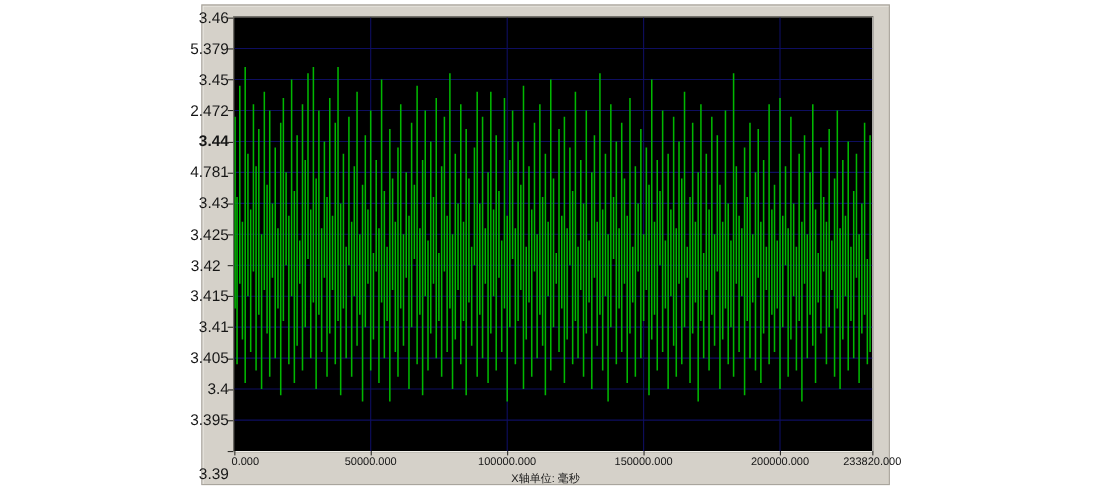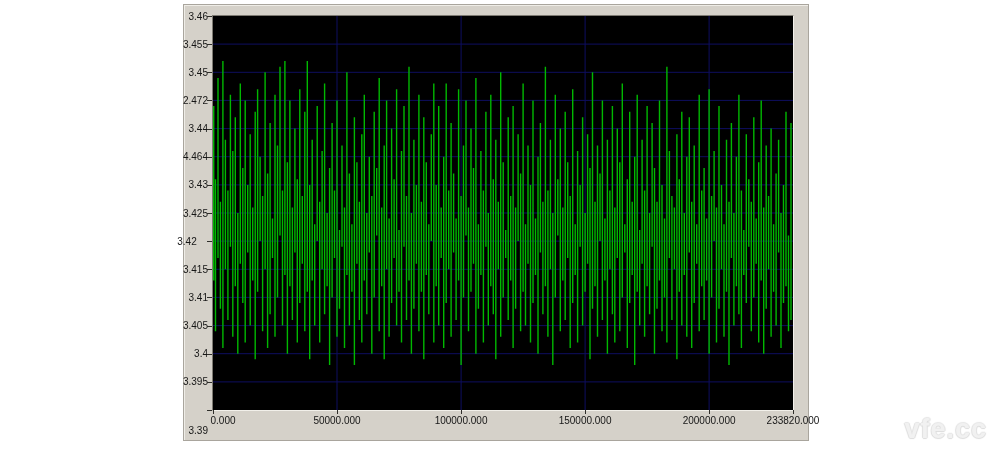--- a/index.html
+++ b/index.html
@@ -3,50 +3,51 @@
 <meta charset="utf-8">
 <style>
   html,body{margin:0;padding:0;background:#ffffff;}
   .page{position:relative;width:1000px;height:449px;background:#ffffff;overflow:hidden;
         font-family:"Liberation Sans",sans-serif;}
   .panel{position:absolute;left:183px;top:4px;width:626px;height:437px;box-sizing:border-box;
          background:#d5d1c9;border:1px solid #a9a59d;box-shadow:inset 1px 1px 0 #efede7;}
   .plot{position:absolute;left:28px;top:10px;width:580px;height:394px;background:#000000;
         border:1px solid;border-color:#7d7a72 #f2f0ea #f2f0ea #7d7a72;}
   .plot svg{display:block;}
-  .ylab{position:absolute;left:-18px;width:42px;text-align:right;font-size:10px;color:#161616;
+  .ylab{position:absolute;left:-18px;width:42px;text-align:right;font-size:14px;color:#161616;
         line-height:11px;white-space:nowrap;}
   .xlab{position:absolute;width:80px;text-align:center;font-size:10px;color:#161616;white-space:nowrap;}
   .tickmark{position:absolute;background:#2f2e2a;}
   .xunit{position:absolute;left:0;right:0;top:423px;text-align:center;font-size:10px;color:#161616;}
   .watermark{position:absolute;right:13px;bottom:4px;font-size:27px;font-weight:bold;
              color:#f1f1f1;letter-spacing:1px;text-shadow:0 1px 1px #dcdcdc,0 -1px 1px #e6e6e6,1px 0 1px #e0e0e0,-1px 0 1px #e0e0e0;}
 </style>
 </head>
 <body>
 
 <div class="page">
   <div class="panel">
     <div class="plot">
       <svg width="580" height="394" viewBox="0 0 580 394">
         <path id="grid-path" fill="none" stroke-width="1" d="M0 28.1H580M0 56.3H580M0 84.4H580M0 112.6H580M0 140.7H580M0 168.9H580M0 197.0H580M0 225.1H580M0 253.3H580M0 281.4H580M0 309.6H580M0 337.7H580M0 365.9H580M124.0 0V394M248.1 0V394M372.1 0V394M496.1 0V394" stroke="#0e0e60"></path>
         <path id="trace-path" fill="none" stroke-width="1.4" d="M0.7 90.1L0.7 264.5M2.5 163.2L2.5 315.2M5.0 61.9L5.0 242.0M7.4 185.7L7.4 292.7M9.9 45.0L9.9 332.1M12.4 123.8L12.4 253.3M14.9 174.5L14.9 303.9M17.4 78.8L17.4 230.8M19.8 135.1L19.8 320.8M22.3 101.3L22.3 270.2M24.8 197.0L24.8 337.7M27.3 67.5L27.3 247.7M29.8 152.0L29.8 287.1M32.2 84.4L32.2 326.5M34.7 168.9L34.7 236.4M37.2 118.2L37.2 309.6M39.7 191.4L39.7 264.5M42.2 95.7L42.2 343.3M44.6 73.2L44.6 275.8M47.1 140.7L47.1 225.1M49.6 180.1L49.6 315.2M52.1 56.3L52.1 253.3M54.6 157.6L54.6 332.1M57.1 106.9L57.1 298.3M59.5 202.6L59.5 242.0M62.0 78.8L62.0 320.8M64.5 129.5L64.5 281.4M67.0 50.7L67.0 219.5M69.5 174.5L69.5 309.6M71.9 45.0L71.9 258.9M74.4 146.3L74.4 337.7M76.9 84.4L76.9 270.2M79.4 191.4L79.4 303.9M81.9 112.6L81.9 236.4M84.3 163.2L84.3 326.5M86.8 73.2L86.8 287.1M89.3 180.1L89.3 247.7M91.8 95.7L91.8 315.2M94.3 45.0L94.3 275.8M96.7 168.9L96.7 343.3M99.2 123.8L99.2 264.5M101.7 208.3L101.7 309.6M104.2 90.1L104.2 225.1M106.7 185.7L106.7 326.5M109.1 135.1L109.1 253.3M111.6 67.5L111.6 298.3M114.1 197.0L114.1 270.2M116.6 152.0L116.6 349.0M119.1 106.9L119.1 281.4M121.5 174.5L121.5 242.0M124.0 84.4L124.0 320.8M126.5 213.9L126.5 292.7M129.0 129.5L129.0 230.8M131.5 191.4L131.5 332.1M133.9 56.3L133.9 258.9M136.4 157.6L136.4 309.6M138.9 208.3L138.9 275.8M141.4 101.3L141.4 349.0M143.9 146.3L143.9 247.7M146.4 185.7L146.4 303.9M148.8 118.2L148.8 326.5M151.3 78.8L151.3 264.5M153.8 197.0L153.8 298.3M156.3 140.7L156.3 236.4M158.8 180.1L158.8 337.7M161.2 95.7L161.2 281.4M163.7 152.0L163.7 219.5M166.2 61.9L166.2 315.2M168.7 191.4L168.7 270.2M171.2 129.5L171.2 343.3M173.6 84.4L173.6 253.3M176.1 202.6L176.1 320.8M178.6 112.6L178.6 287.1M181.1 163.2L181.1 242.0M183.6 73.2L183.6 309.6M186.0 213.9L186.0 275.8M188.5 135.1L188.5 326.5M191.0 90.1L191.0 230.8M193.5 180.1L193.5 303.9M196.0 50.7L196.0 264.5M198.4 197.0L198.4 337.7M200.9 123.8L200.9 292.7M203.4 168.9L203.4 247.7M205.9 78.8L205.9 315.2M208.4 185.7L208.4 275.8M210.8 101.3L210.8 343.3M213.3 146.3L213.3 258.9M215.8 208.3L215.8 298.3M218.3 118.2L218.3 225.1M220.8 67.5L220.8 326.5M223.2 168.9L223.2 270.2M225.7 90.1L225.7 309.6M228.2 191.4L228.2 242.0M230.7 140.7L230.7 332.1M233.2 67.5L233.2 287.1M235.7 174.5L235.7 253.3M238.1 106.9L238.1 320.8M240.6 157.6L240.6 236.4M243.1 202.6L243.1 303.9M245.6 73.2L245.6 264.5M248.1 180.1L248.1 349.0M250.5 129.5L250.5 281.4M253.0 84.4L253.0 219.5M255.5 191.4L255.5 315.2M258.0 112.6L258.0 275.8M260.5 152.0L260.5 247.7M262.9 61.9L262.9 337.7M265.4 208.3L265.4 292.7M267.9 135.1L267.9 258.9M270.4 174.5L270.4 326.5M272.9 95.7L272.9 230.8M275.3 197.0L275.3 309.6M277.8 78.8L277.8 270.2M280.3 163.2L280.3 298.3M282.8 123.8L282.8 343.3M285.3 185.7L285.3 253.3M287.7 56.3L287.7 320.8M290.2 146.3L290.2 281.4M292.7 213.9L292.7 242.0M295.2 101.3L295.2 303.9M297.7 180.1L297.7 264.5M300.1 90.1L300.1 332.1M302.6 191.4L302.6 292.7M305.1 118.2L305.1 225.1M307.6 157.6L307.6 315.2M310.1 67.5L310.1 275.8M312.5 208.3L312.5 309.6M315.0 129.5L315.0 247.7M317.5 168.9L317.5 326.5M320.0 84.4L320.0 287.1M322.5 202.6L322.5 258.9M325.0 140.7L325.0 337.7M327.4 106.9L327.4 236.4M329.9 185.7L329.9 298.3M332.4 50.7L332.4 270.2M334.9 174.5L334.9 320.8M337.4 123.8L337.4 253.3M339.8 197.0L339.8 349.0M342.3 78.8L342.3 281.4M344.8 163.2L344.8 219.5M347.3 112.6L347.3 315.2M349.8 191.4L349.8 264.5M352.2 95.7L352.2 303.9M354.7 146.3L354.7 242.0M357.2 180.1L357.2 332.1M359.7 73.2L359.7 287.1M362.2 208.3L362.2 258.9M364.6 135.1L364.6 326.5M367.1 168.9L367.1 230.8M369.6 101.3L369.6 309.6M372.1 197.0L372.1 275.8M374.6 118.2L374.6 247.7M377.0 152.0L377.0 343.3M379.5 56.3L379.5 292.7M382.0 185.7L382.0 270.2M384.5 129.5L384.5 320.8M387.0 157.6L387.0 225.1M389.4 84.4L389.4 303.9M391.9 202.6L391.9 264.5M394.4 123.8L394.4 337.7M396.9 174.5L396.9 253.3M399.4 90.1L399.4 298.3M401.8 191.4L401.8 326.5M404.3 112.6L404.3 242.0M406.8 146.3L406.8 315.2M409.3 67.5L409.3 281.4M411.8 208.3L411.8 236.4M414.3 163.2L414.3 332.1M416.7 95.7L416.7 287.1M419.2 185.7L419.2 258.9M421.7 140.7L421.7 349.0M424.2 78.8L424.2 275.8M426.7 213.9L426.7 309.6M429.1 123.8L429.1 247.7M431.6 174.5L431.6 320.8M434.1 90.1L434.1 270.2M436.6 197.0L436.6 298.3M439.1 106.9L439.1 230.8M441.5 152.0L441.5 337.7M444.0 185.7L444.0 292.7M446.5 84.4L446.5 264.5M449.0 168.9L449.0 315.2M451.5 202.6L451.5 281.4M453.9 50.7L453.9 326.5M456.4 135.1L456.4 242.0M458.9 180.1L458.9 303.9M461.4 191.4L461.4 253.3M463.9 118.2L463.9 343.3M466.3 163.2L466.3 275.8M468.8 95.7L468.8 309.6M471.3 197.0L471.3 258.9M473.8 140.7L473.8 320.8M476.3 101.3L476.3 236.4M478.7 185.7L478.7 332.1M481.2 129.5L481.2 287.1M483.7 208.3L483.7 247.7M486.2 78.8L486.2 315.2M488.7 174.5L488.7 270.2M491.1 152.0L491.1 303.9M493.6 202.6L493.6 264.5M496.1 73.2L496.1 337.7M498.6 180.1L498.6 281.4M501.1 135.1L501.1 225.1M503.5 191.4L503.5 326.5M506.0 90.1L506.0 292.7M508.5 168.9L508.5 253.3M511.0 208.3L511.0 320.8M513.5 123.8L513.5 275.8M516.0 185.7L516.0 349.0M518.4 106.9L518.4 242.0M520.9 197.0L520.9 309.6M523.4 140.7L523.4 270.2M525.9 78.8L525.9 298.3M528.4 174.5L528.4 332.1M530.8 213.9L530.8 258.9M533.3 118.2L533.3 287.1M535.8 163.2L535.8 230.8M538.3 185.7L538.3 315.2M540.8 101.3L540.8 281.4M543.2 202.6L543.2 247.7M545.7 146.3L545.7 326.5M548.2 84.4L548.2 264.5M550.7 191.4L550.7 337.7M553.2 129.5L553.2 292.7M555.6 180.1L555.6 253.3M558.1 112.6L558.1 320.8M560.6 208.3L560.6 275.8M563.1 157.6L563.1 309.6M565.6 123.8L565.6 236.4M568.0 197.0L568.0 332.1M570.5 168.9L570.5 287.1M573.0 95.7L573.0 270.2M575.5 219.5L575.5 315.2M578.0 106.9L578.0 303.9" stroke="#00b800"></path>
       </svg>
     </div>
+    <div class="xunit">X轴单位: 毫秒</div>
   <div class="ylab" style="top: 5.5px;">3.46</div>
       <div class="tickmark" style="left: 23px; top: 11px; width: 5px; height: 1px;"></div>
-      <div class="ylab" style="top: 33.6429px;">3.455</div>
+      <div class="ylab" style="top: 33.6429px;">5.379</div>
       <div class="tickmark" style="left: 23px; top: 39.1429px; width: 5px; height: 1px;"></div>
       <div class="ylab" style="top: 61.7857px;">3.45</div>
       <div class="tickmark" style="left: 23px; top: 67.2857px; width: 5px; height: 1px;"></div>
       <div class="ylab" style="top: 89.9286px;">2.472</div>
       <div class="tickmark" style="left: 23px; top: 95.4286px; width: 5px; height: 1px;"></div>
-      <div class="ylab" style="top: 118.071px;">3.44</div>
+      <div class="ylab" style="top: 118.071px; font-weight: bold;">3.44</div>
       <div class="tickmark" style="left: 23px; top: 123.571px; width: 5px; height: 1px;"></div>
-      <div class="ylab" style="top: 146.214px;">4.464</div>
+      <div class="ylab" style="top: 146.214px;">4.781</div>
       <div class="tickmark" style="left: 23px; top: 151.714px; width: 5px; height: 1px;"></div>
       <div class="ylab" style="top: 174.357px;">3.43</div>
       <div class="tickmark" style="left: 23px; top: 179.857px; width: 5px; height: 1px;"></div>
       <div class="ylab" style="top: 202.5px;">3.425</div>
       <div class="tickmark" style="left: 23px; top: 208px; width: 5px; height: 1px;"></div>
       <div class="ylab" style="top: 230.643px; text-align: center;">3.42</div>
       <div class="tickmark" style="left: 23px; top: 236.143px; width: 5px; height: 1px;"></div>
       <div class="ylab" style="top: 258.786px;">3.415</div>
       <div class="tickmark" style="left: 23px; top: 264.286px; width: 5px; height: 1px;"></div>
       <div class="ylab" style="top: 286.929px;">3.41</div>
@@ -65,14 +66,13 @@
       <div class="xlab" style="left: 113.027px; top: 410px;">50000.000</div>
       <div class="tickmark" style="left: 277.054px; top: 405px; width: 1px; height: 4px;"></div>
       <div class="xlab" style="left: 237.054px; top: 410px;">100000.000</div>
       <div class="tickmark" style="left: 401.081px; top: 405px; width: 1px; height: 4px;"></div>
       <div class="xlab" style="left: 361.081px; top: 410px;">150000.000</div>
       <div class="tickmark" style="left: 525.108px; top: 405px; width: 1px; height: 4px;"></div>
       <div class="xlab" style="left: 485.108px; top: 410px;">200000.000</div>
       <div class="tickmark" style="left: 609px; top: 405px; width: 1px; height: 4px;"></div>
       <div class="xlab" style="left: 569px; top: 410px;">233820.000</div>
     </div>
-  <div class="watermark">vfe.cc</div>
 </div>
 
 </body></html>

